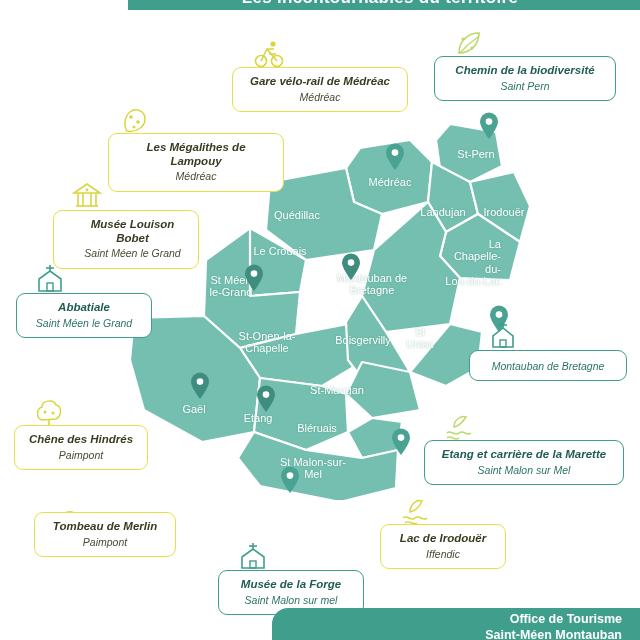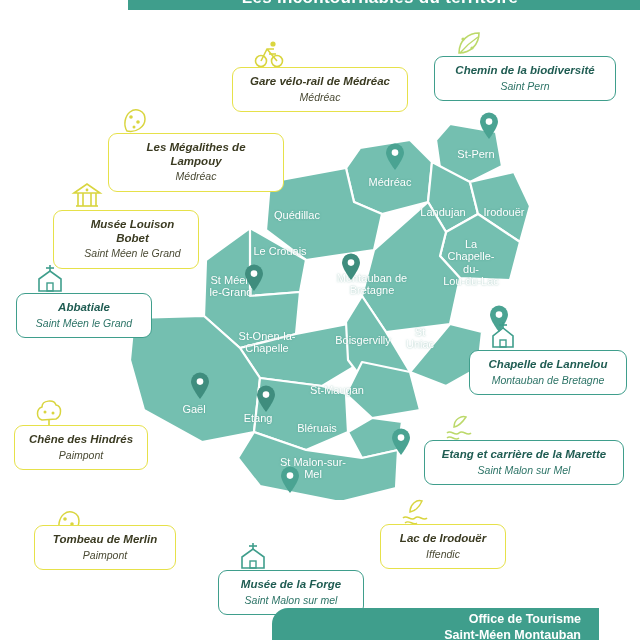--- a/index.html
+++ b/index.html
@@ -20,21 +20,21 @@
     border-radius: 0 0 0 0;
   }
   .topbar-title {
     position: absolute; left: 150px; top: -12px; width: 460px;
     text-align: center; color: #ffffff; font-size: 17px; font-weight: bold;
     letter-spacing: .3px;
   }
 
   
   .bottombar {
-    position: absolute; left: 272px; top: 608px; width: 327px; height: 32px;
+    position: absolute; left: 272px; top: 608px; width: 368px; height: 32px;
     background: #3f9e8c;
     border-top-left-radius: 16px;
   }
   .bottombar .l1 {
     position: absolute; right: 18px; top: 4px; color: #fff;
     font-size: 12.5px; font-weight: bold; text-align: right; width: 330px;
   }
   .bottombar .l2 {
     position: absolute; right: 18px; top: 20px; color: #fff;
     font-size: 12.5px; font-weight: bold; text-align: right; width: 330px;
@@ -129,21 +129,21 @@
 
         <path d="M144 322 L196 340 L252 348 L288 340 L286 378 L230 392 L150 376 L128 348 Z"></path>
       </g>
     </svg>
 
     <div class="commune-label" style="left:448px; top:148px; width:56px;">St-Pern</div>
     <div class="commune-label" style="left:360px; top:176px; width:60px;">Médréac</div>
     <div class="commune-label" style="left:415px; top:206px; width:56px;">Landujan</div>
     <div class="commune-label" style="left:476px; top:206px; width:56px;">Irodouër</div>
     <div class="commune-label" style="left:267px; top:209px; width:60px;">Quédillac</div>
-    <div class="commune-label" style="left:441px; top:238px; width:60px;">La Chapelle-du-
+    <div class="commune-label" style="left:441px; top:238px; width:60px;text-align:right;">La Chapelle-du-
 Lou-du-Lac</div>
     <div class="commune-label" style="left:250px; top:245px; width:60px;">Le Crouais</div>
     <div class="commune-label" style="left:322px; top:272px; width:100px;">Montauban de Bretagne</div>
     <div class="commune-label" style="left:202px; top:274px; width:58px;">St Méen
 le-Grand</div>
     <div class="commune-label" style="left:222px; top:330px; width:90px;">St-Onen-la-Chapelle</div>
     <div class="commune-label" style="left:332px; top:334px; width:62px;">Boisgervilly</div>
     <div class="commune-label" style="left:400px; top:326px; width:40px;">St
 Uniac</div>
     <div class="commune-label" style="left:309px; top:384px; width:56px;">St-Maugan</div>
@@ -276,21 +276,20 @@
 
   <div class="badge" style="left:486px; top:318px;">
     <svg width="34" height="34" viewBox="0 0 34 34">
       <path d="M7 29 L7 18 L17 10 L27 18 L27 29 Z" fill="none" stroke="#3f9e8c" stroke-width="1.6"></path>
       <path d="M17 10 L17 4" stroke="#3f9e8c" stroke-width="1.6"></path>
       <path d="M13 7 L21 7" stroke="#3f9e8c" stroke-width="1.6"></path>
       <rect x="14" y="22" width="6" height="7" fill="none" stroke="#3f9e8c" stroke-width="1.4"></rect>
     </svg>
   </div>
   <div class="card teal" style="left:469px; top:350px; width:158px;">
-    <div class="t">Chapelle de Lannelou</div>
     <div class="s">Montauban de Bretagne</div>
   </div>
 
   <div class="badge" style="left:32px; top:394px;">
     <svg width="34" height="34" viewBox="0 0 34 34">
       <path d="M10 26 C4 24 4 15 10 13 C10 6 22 5 24 11 C30 12 30 22 24 25 Z" fill="none" stroke="#d9d53f" stroke-width="1.5"></path>
       <path d="M17 26 L17 31" stroke="#d9d53f" stroke-width="1.6"></path>
       <circle cx="13" cy="18" r="1.5" fill="#d9d53f"></circle>
       <circle cx="21" cy="19" r="1.5" fill="#d9d53f"></circle>
     </svg>
@@ -325,21 +324,21 @@
   </div>
 
   <div class="badge" style="left:52px; top:505px;">
     <svg width="34" height="34" viewBox="0 0 34 34">
       <path d="M9 28 C5 22 7 13 12 9 C18 4 27 8 27 16 C27 24 18 30 9 28 Z" fill="none" stroke="#d9d53f" stroke-width="1.5"></path>
       <circle cx="13" cy="14" r="1.8" fill="#d9d53f"></circle>
       <circle cx="20" cy="19" r="1.8" fill="#d9d53f"></circle>
       <circle cx="16" cy="24" r="1.5" fill="#d9d53f"></circle>
     </svg>
   </div>
-  <div class="card yellow" style="left:34px; top:525px; width:142px;">
+  <div class="card yellow" style="left:34px; top:512px; width:142px;">
     <div class="t">Tombeau de Merlin</div>
     <div class="s">Paimpont</div>
   </div>
 
   <div class="badge" style="left:236px; top:539px;">
     <svg width="34" height="34" viewBox="0 0 34 34">
       <path d="M6 29 L6 18 L17 10 L28 18 L28 29 Z" fill="none" stroke="#3f9e8c" stroke-width="1.6"></path>
       <path d="M17 10 L17 4" stroke="#3f9e8c" stroke-width="1.6"></path>
       <path d="M13 7 L21 7" stroke="#3f9e8c" stroke-width="1.6"></path>
       <rect x="14" y="22" width="6" height="7" fill="none" stroke="#3f9e8c" stroke-width="1.4"></rect>

